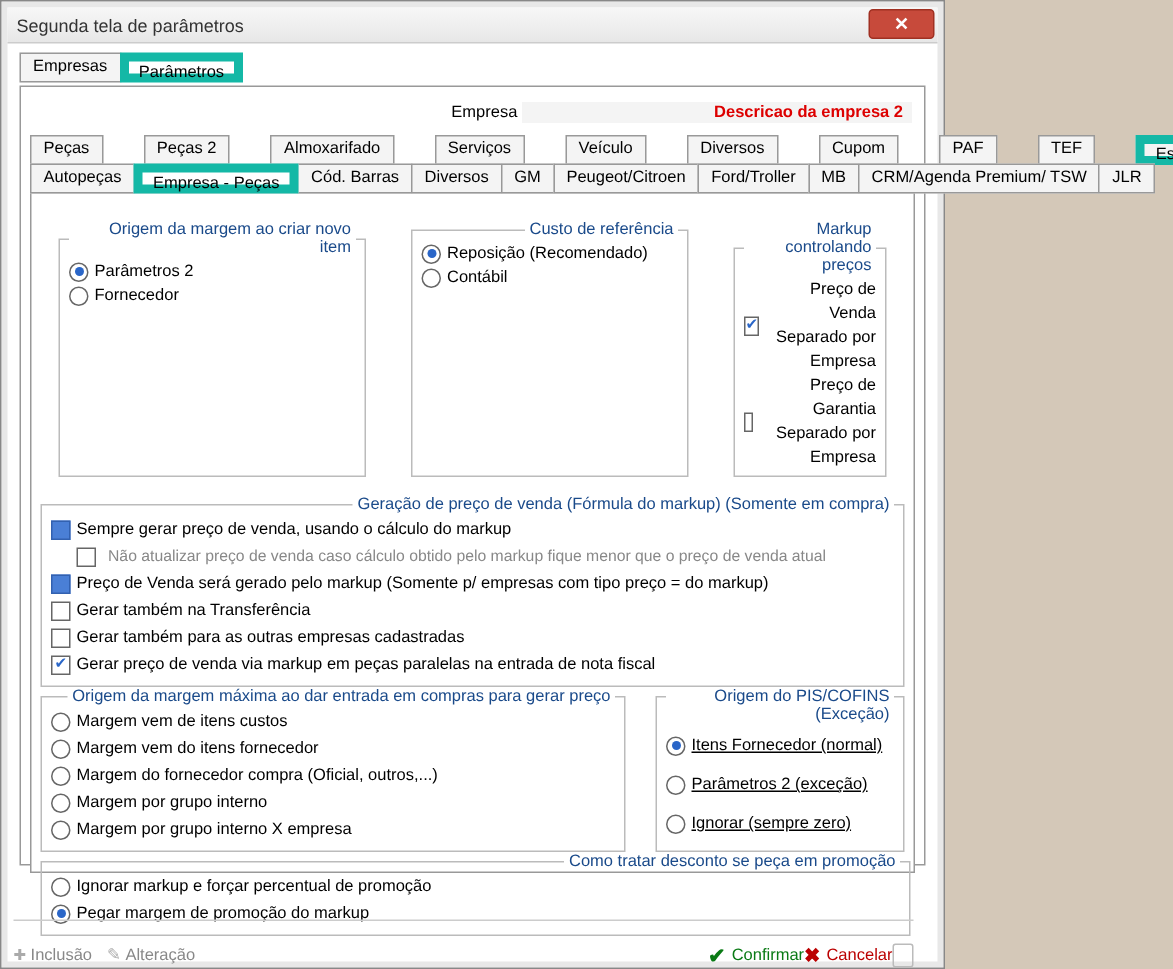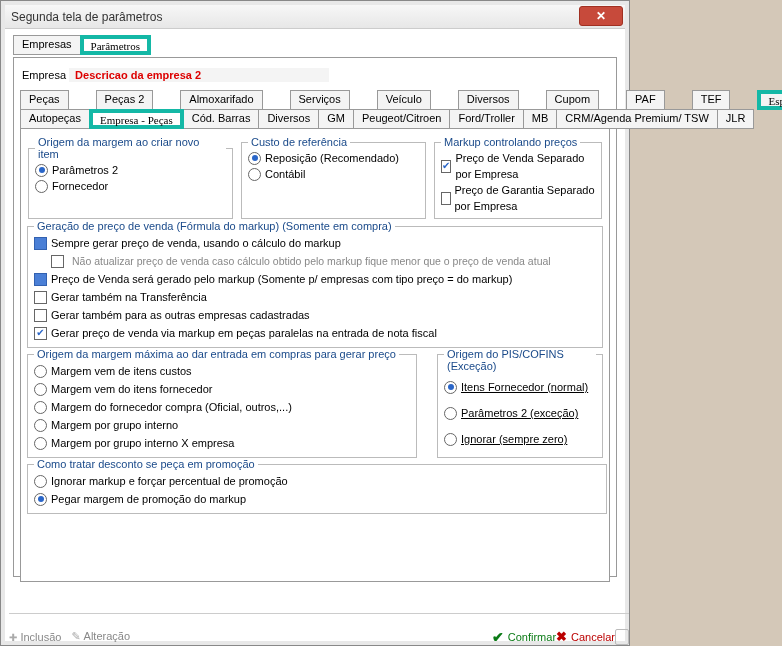--- a/index.html
+++ b/index.html
@@ -38,58 +38,58 @@
     right:2px; top:1px;
     width:44px; height:20px;
     background:#c74a3b;
     border:1px solid #a03022;
     border-radius:3px;
     display:flex; align-items:center; justify-content:center;
     color:#fff;
     font-weight:bold;
     font-size:12px;
   }
-  .content { padding:6px 8px 0 8px; height: 564px; }
+  .content { padding:6px 8px 0 8px; height: 564px; text-align: right; }
   .tabs-row {
     display:flex;
     height:20px;
     margin-bottom:2px;
   }
   .tab {
     border:1px solid #999;
     background:#f4f4f4;
     padding:2px 8px;
     font-size:11px;
     margin-right:-1px;
     cursor:pointer;
     white-space:nowrap;
   }
   .tab.active { background:#fff; border-bottom:1px solid #fff; position:relative; z-index:2; }
-  .tab.highlight { border:4px solid #14b8a6; padding:1px 7px;font-family:Liberation Serif, serif; }
+  .tab.highlight { border:6px solid #14b8a6; padding:1px 7px; }
   .panel { border:1px solid #999; padding:6px; background:#fff; height:520px; }
   .empresa-row { margin:4px 2px 8px 2px; font-size:11px;}
   .empresa-desc { color:#d00; font-weight:bold; background:#f4f4f4; padding:1px 6px; display:inline-block; min-width:260px;}
   .sub-tabs-row1 { display:flex; height:20px;gap:28px; }
   .sub-tabs-row2 { display:flex; height:20px; margin-top:-1px; }
   .subpanel {
     border:1px solid #999;
     margin-top:-1px;
     padding:6px;
     background:#fff;
     height: 454px;
   }
   .group-row{
     display:flex;
     gap:6px;
     margin-bottom:6px;
   }
   fieldset.group {
     border:1px solid #bbb;
     padding:2px 6px 4px 6px;
-    margin:1px;
+    margin:12px;
     font-size:11px;
   }
   fieldset.group > legend{
     font-size:11px;
     color:#1a4a8a;
     padding:0 3px;
   }
   .row { display:flex; align-items:center; gap:4px; line-height:16px;}
   .radio, .check {
     width:13px; height:13px; border:1px solid #666; background:#fff; display:inline-flex; align-items:center; justify-content:center;
@@ -106,21 +106,21 @@
     border:1px solid #bbb;
     padding:2px 6px 6px 6px;
     margin-bottom:6px;
   }
   .block-title { color:#1a4a8a; background:#fff; position:relative; top:-9px; display:inline-block; padding:0 3px;}
   .block-body { margin-top:-6px;}
   .two-col { display:flex; gap:20px;}
   .flex-col { display:flex; flex-direction:column; gap:2px;}
   .footer {
     position:absolute;
-    left:8px; right:0; bottom:6px;
+    left:8px; right:20px; bottom:6px;
     height:26px;
     display:flex;
     align-items:center;
     justify-content:space-between;
     border-top:1px solid #ccc;
     padding-top:20px;
     color:#888;
     font-size:11px;
   }
   .footer-left { display:flex; align-items:center; gap:10px;}

